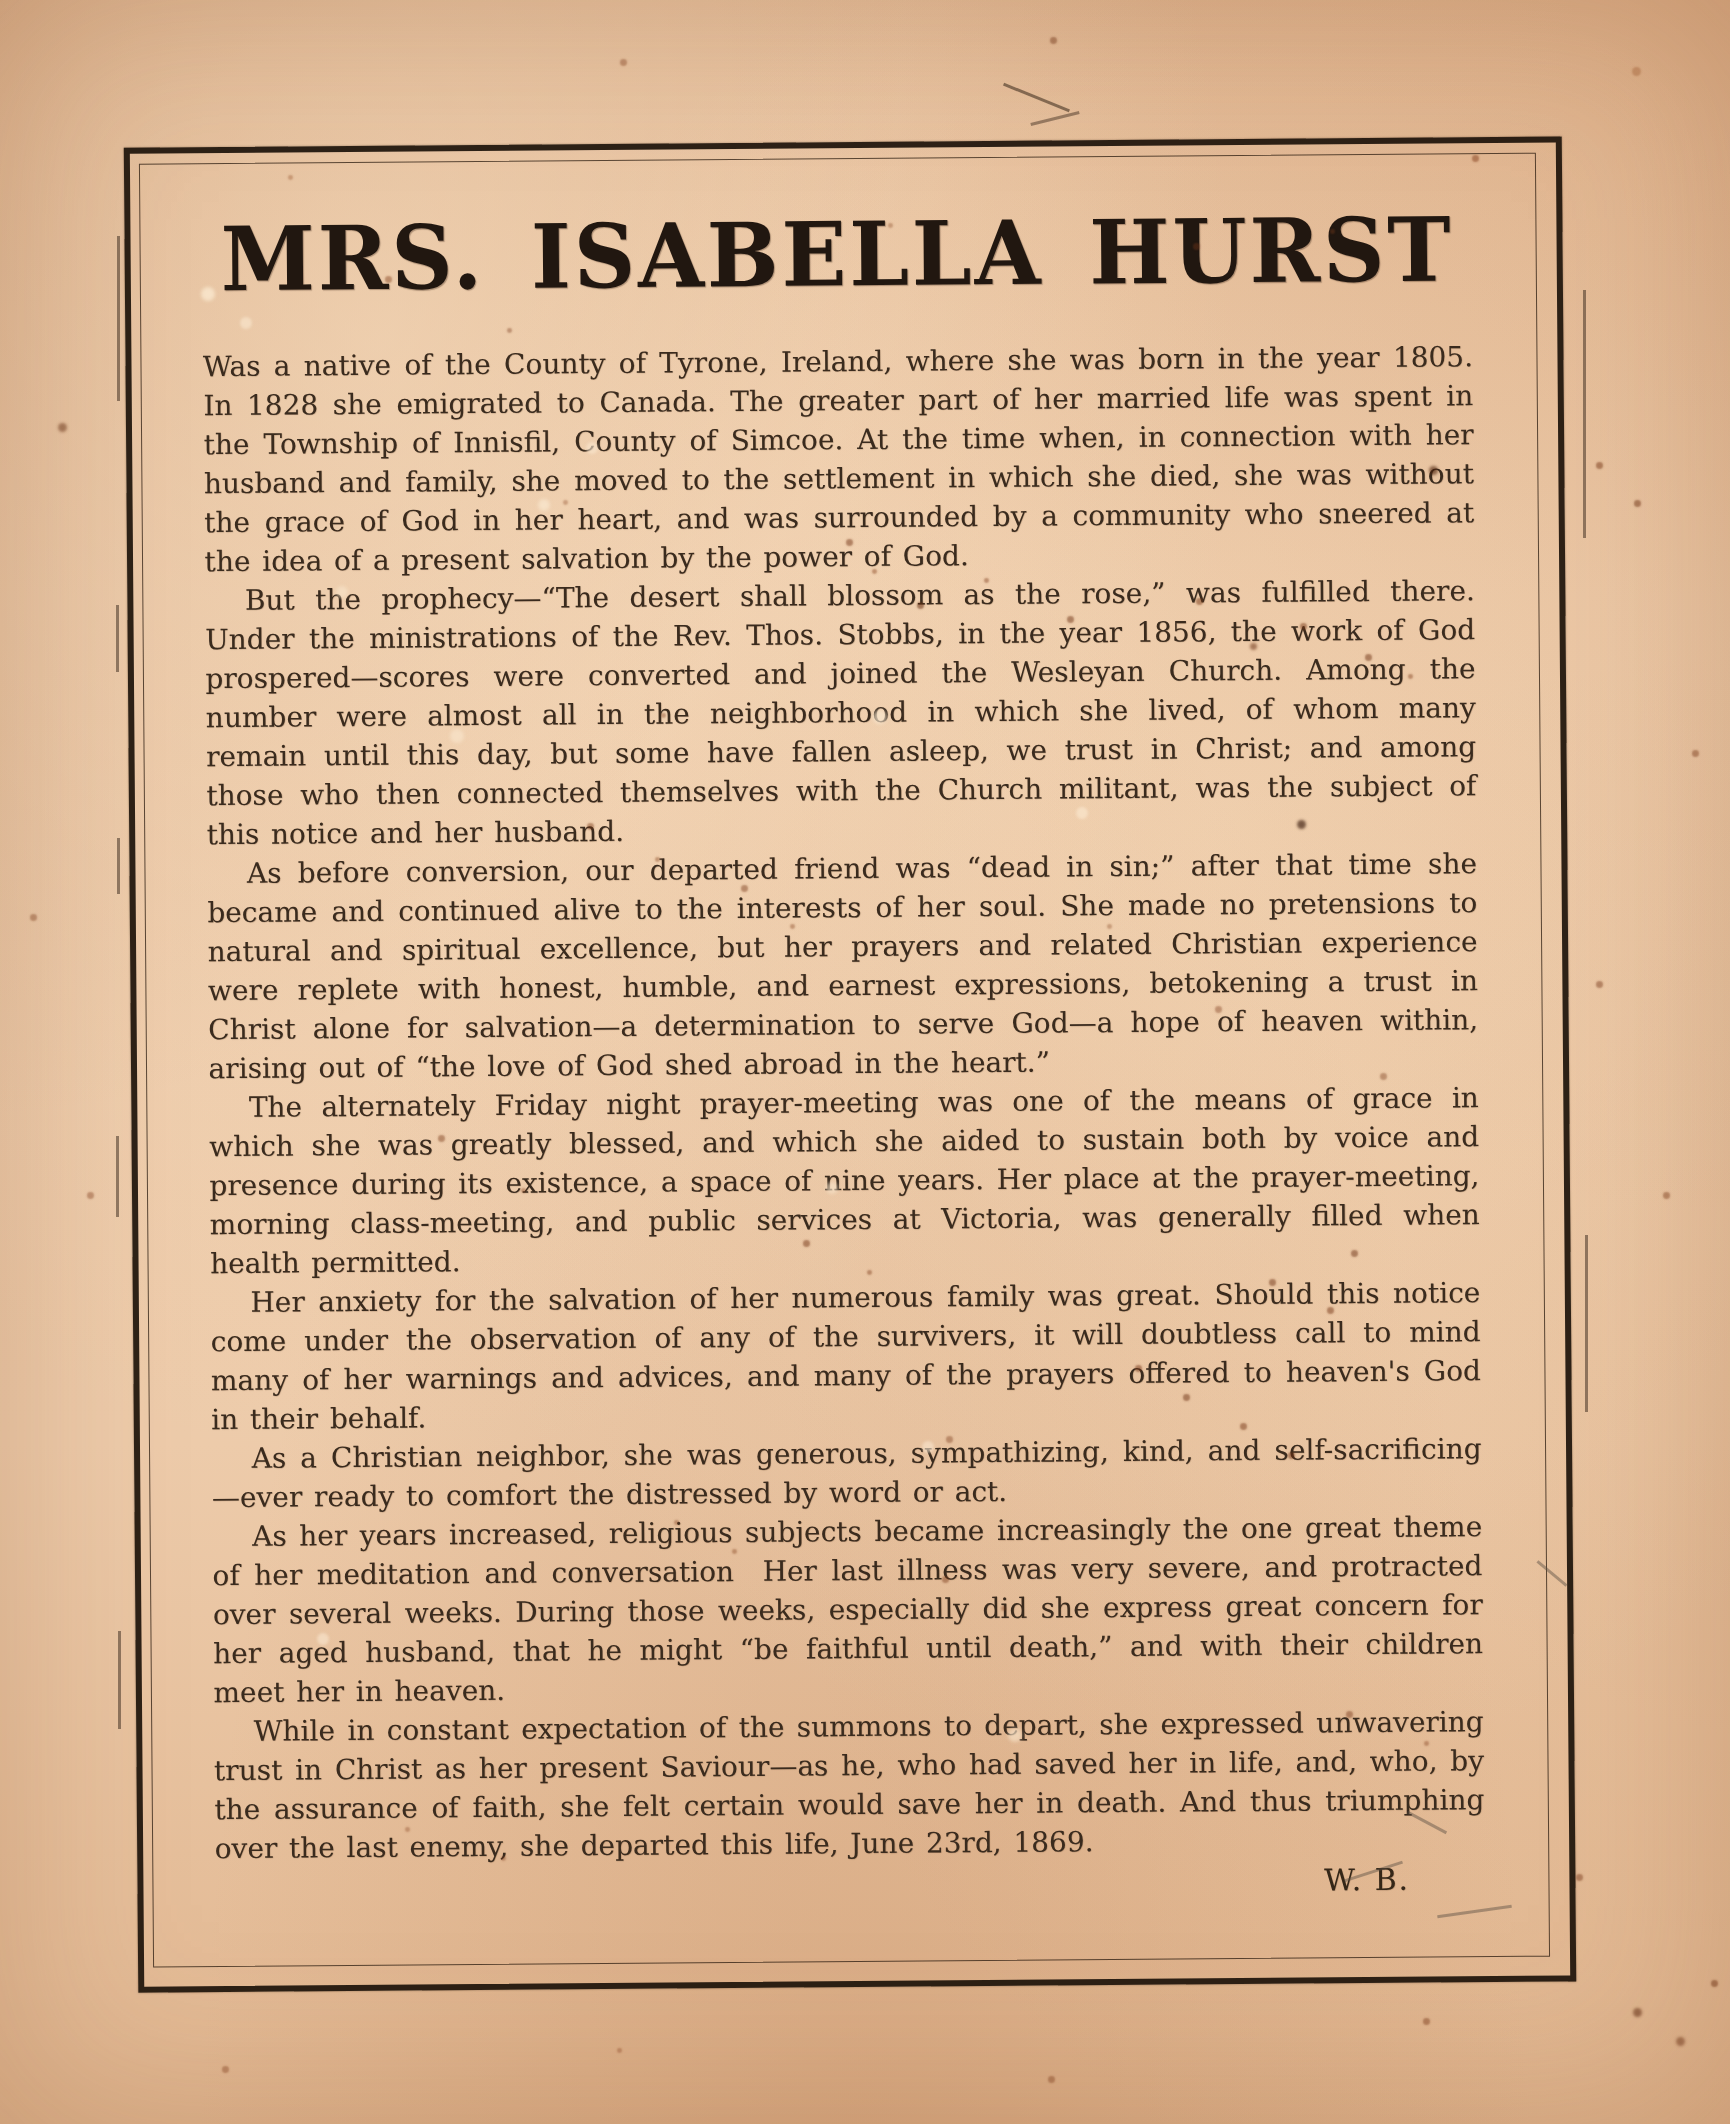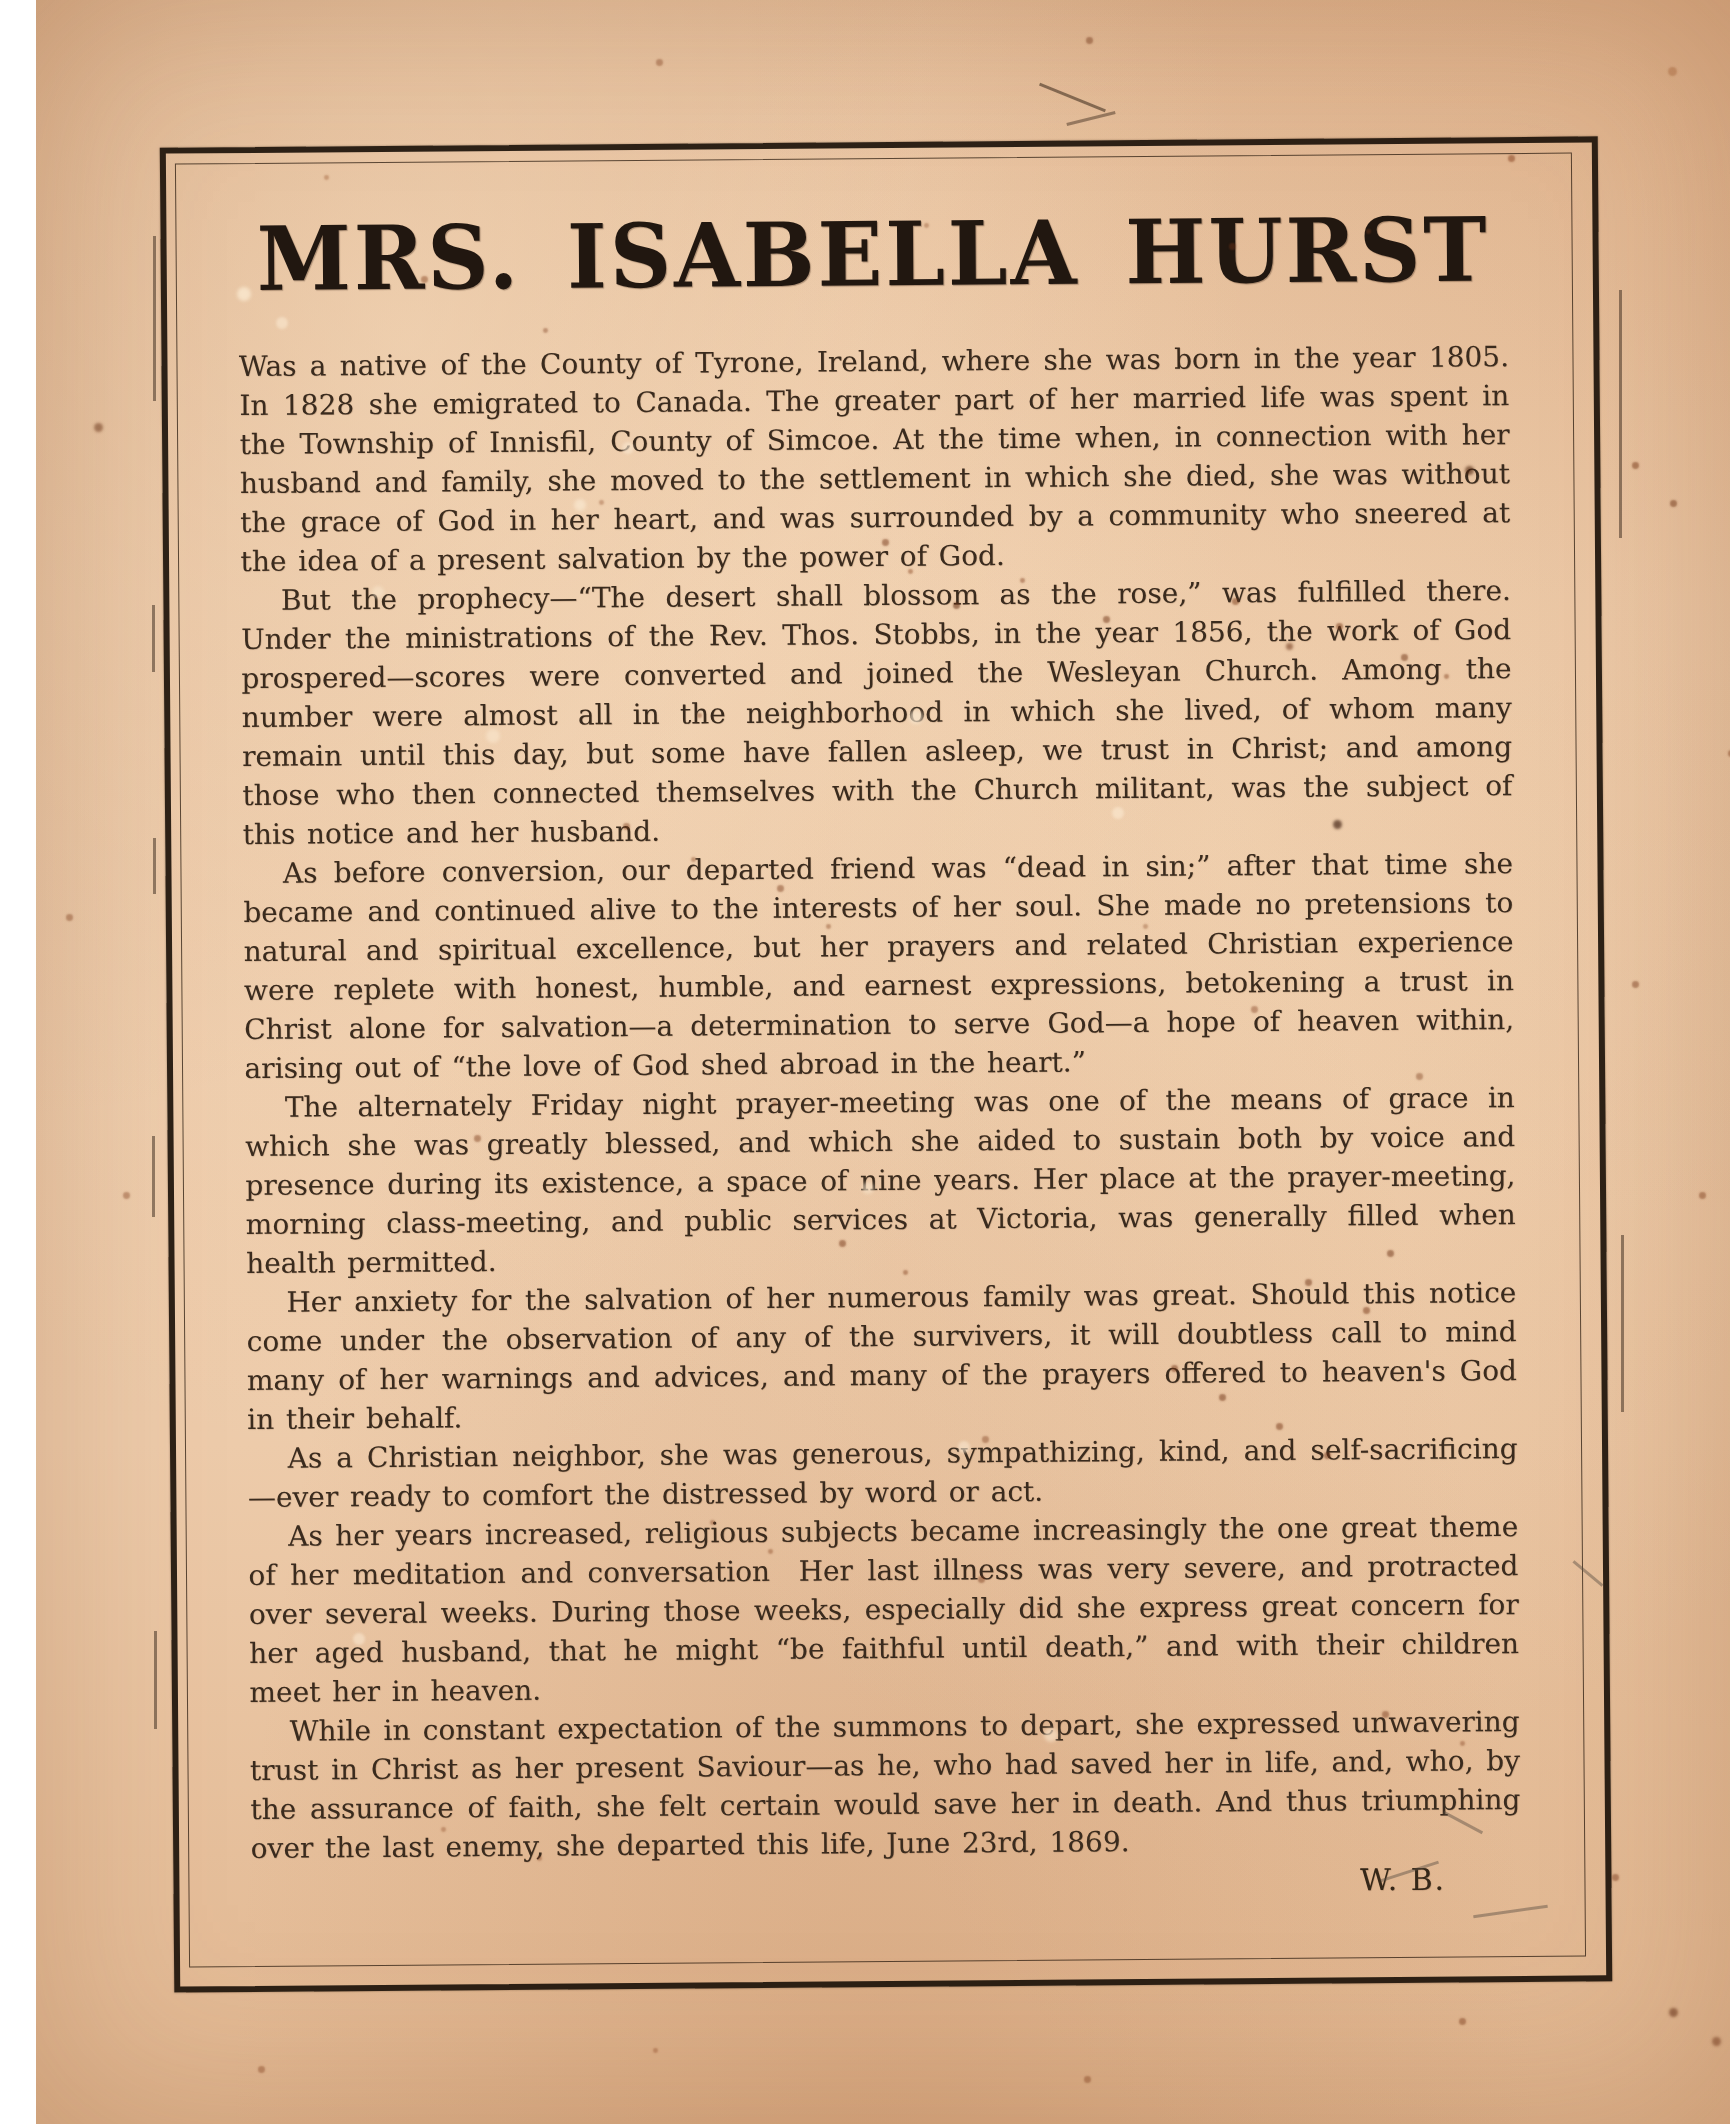--- a/index.html
+++ b/index.html
@@ -12,21 +12,20 @@
     position:absolute;inset:0;
     background:
       radial-gradient(ellipse at 22% 16%, rgba(250,226,196,.55), transparent 45%),
       radial-gradient(ellipse at 70% 40%, rgba(246,218,184,.40), transparent 52%),
       radial-gradient(ellipse at 50% 108%, rgba(188,128,84,.28), transparent 55%),
       radial-gradient(ellipse at -2% -2%, rgba(172,112,68,.32), transparent 38%),
       radial-gradient(ellipse at 102% -4%, rgba(198,138,92,.26), transparent 42%),
       radial-gradient(ellipse at 104% 70%, rgba(205,148,100,.22), transparent 40%),
       linear-gradient(180deg,#e2b995 0%,#ecc9a8 28%,#edcbaa 68%,#e1b791 100%);
     box-shadow:inset 0 0 183px rgba(140,82,42,.28);
-    margin-left:36px;
   }
   
   .sheet{position:absolute;inset:0;transform:rotate(-0.45deg);transform-origin:50% 50%;}
   .frame-outer{
     position:absolute;left:131px;top:142px;width:1426px;height:1833px;
     border:6.7px solid rgba(28,18,10,.92);
     box-shadow:0 0 1.9px rgba(60,35,18,.5);
   }
   .frame-inner{
     position:absolute;left:146px;top:158px;width:1395px;height:1802px;

